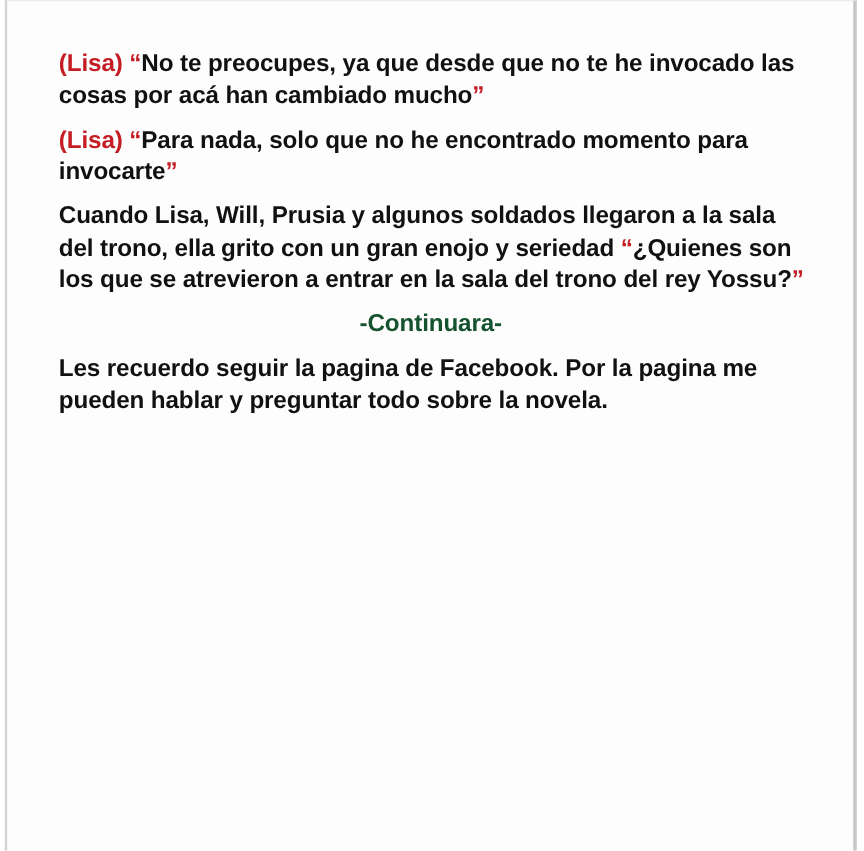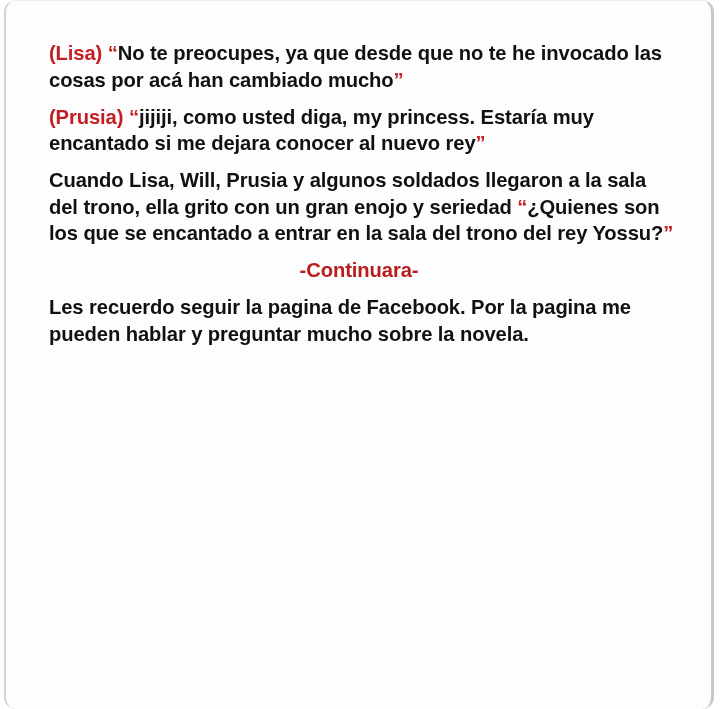--- a/index.html
+++ b/index.html
@@ -17,21 +17,20 @@
       position: absolute;
       left: 4px;
       top: 0;
       width: 710px;
       height: 709px;
       background: #fefdfe;
       border-left: 2px solid #d4d2d4;
       border-right: 3px solid #c9c7c9;
       border-top: 1px solid #ececec;
       box-sizing: border-box;
-      border-radius: 12px;
     }
     .content {
       position: absolute;
       left: 43px;
       top: 39px;
       width: 630px;
       font-family: "Liberation Sans", sans-serif;
       font-weight: bold;
       font-size: 20.2px;
       line-height: 26.6px;
@@ -39,47 +38,47 @@
       letter-spacing: -0.1px;
     }
     .para {
       margin: 0 0 10.4px 0;
     }
     .speaker, .red {
       color: #c41e24;
     }
     .center {
       text-align: center;
-      color: #b91c1c;
+      color: #14532d;
       padding-right: 10px;
     }
   </style>
 </head>
 <body>
 
 <div class="page">
   <div class="content">
 
     <p class="para">
       <span class="speaker">(Lisa)</span>
       <span class="red">“</span><span>No te preocupes, ya que desde que no te he invocado las cosas por acá han cambiado mucho</span><span class="red">”</span>
     </p>
 
 
-
     <p class="para">
-      <span class="speaker">(Prusia)</span>
-      <span class="red">“</span><span>jijiji, como usted  diga, my princess. Estaría muy encantado si me dejara conocer al nuevo rey</span><span class="red">”</span>
+      <span class="speaker">(Lisa)</span>
+      <span class="red">“</span><span>Para nada, solo que no he encontrado momento para invocarte</span><span class="red">”</span>
     </p>
 
 
 
+
     <p class="para">
-      <span>Cuando Lisa, Will, Prusia y algunos soldados llegaron a la sala del trono, ella grito con un gran enojo y seriedad </span><span class="red">“</span><span>¿Quienes son los que se encantado a entrar en la sala del trono del rey Yossu?</span><span class="red">”</span>
+      <span>Cuando Lisa, Will, Prusia y algunos soldados llegaron a la sala del trono, ella grito con un gran enojo y seriedad </span><span class="red">“</span><span>¿Quienes son los que se atrevieron a entrar en la sala del trono del rey Yossu?</span><span class="red">”</span>
     </p>
 
     <p class="para center">-Continuara-</p>
 
-    <p class="para">Les recuerdo seguir la pagina de Facebook. Por la pagina me pueden hablar y preguntar mucho sobre la novela.</p>
+    <p class="para">Les recuerdo seguir la pagina de Facebook. Por la pagina me pueden hablar y preguntar todo sobre la novela.</p>
 
 
   </div>
 </div>
 
 </body></html>

